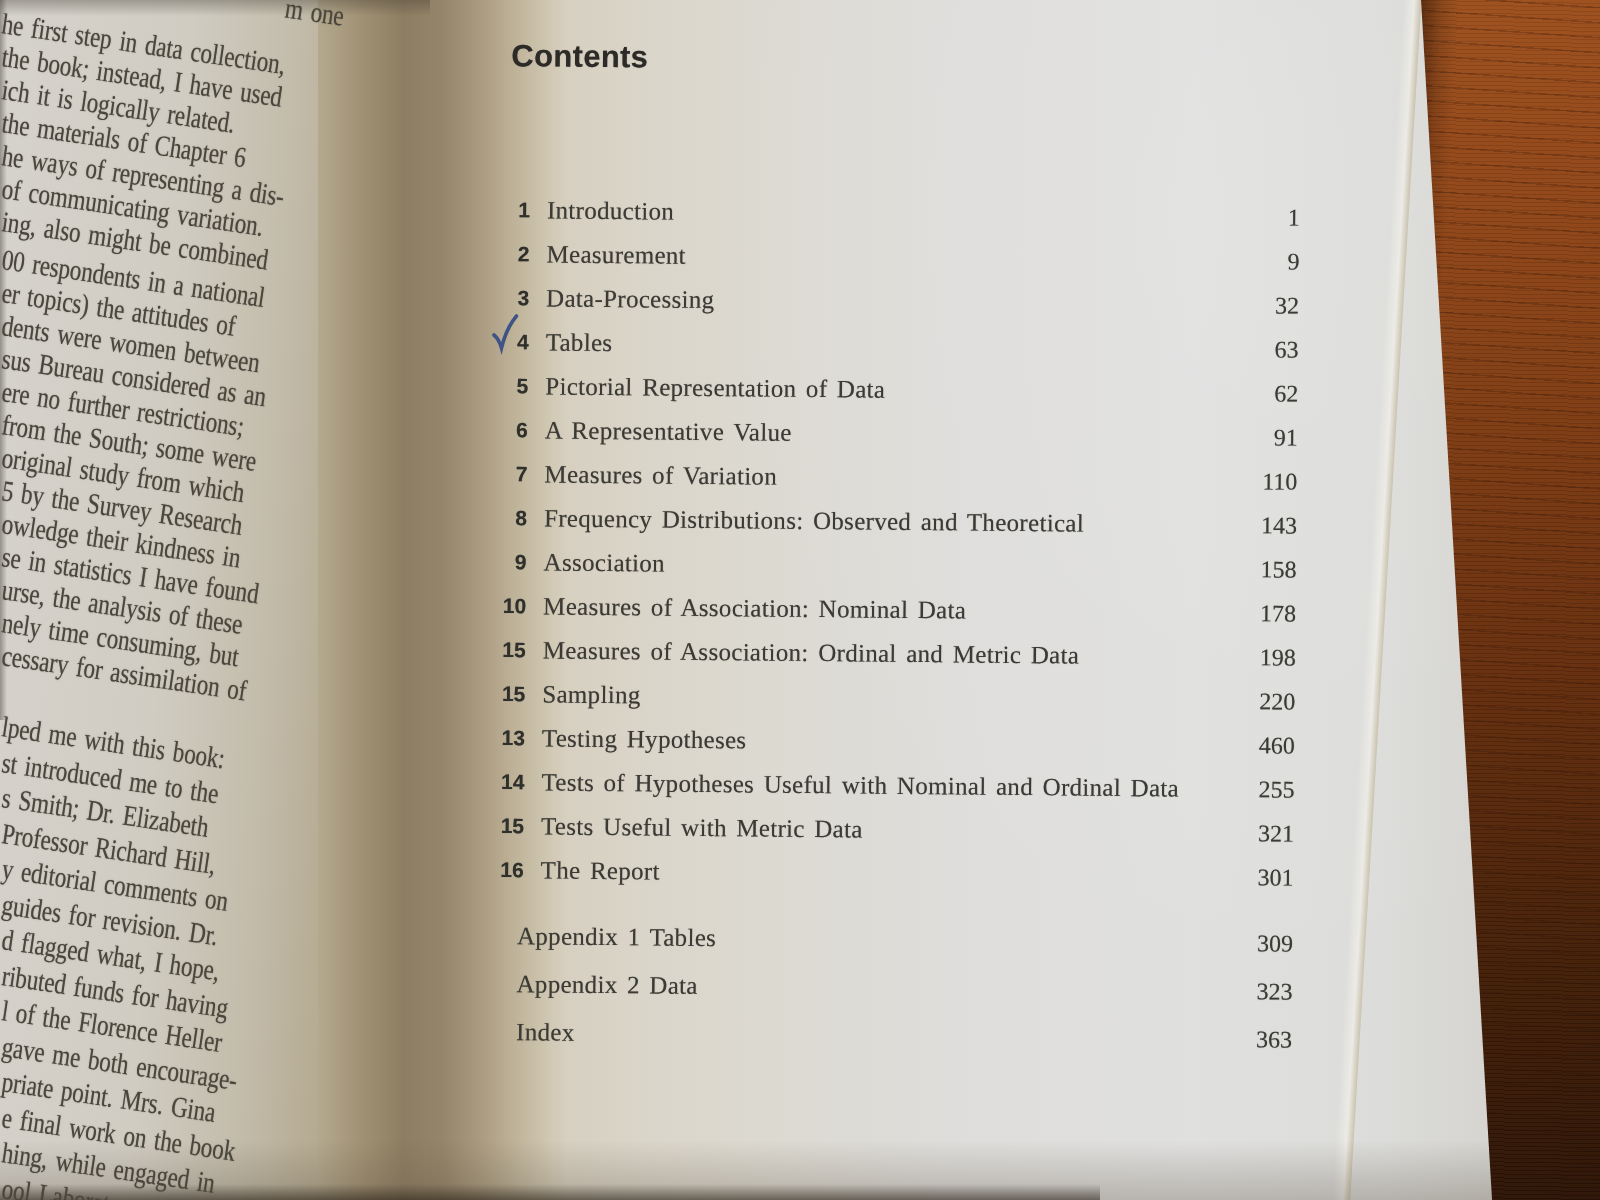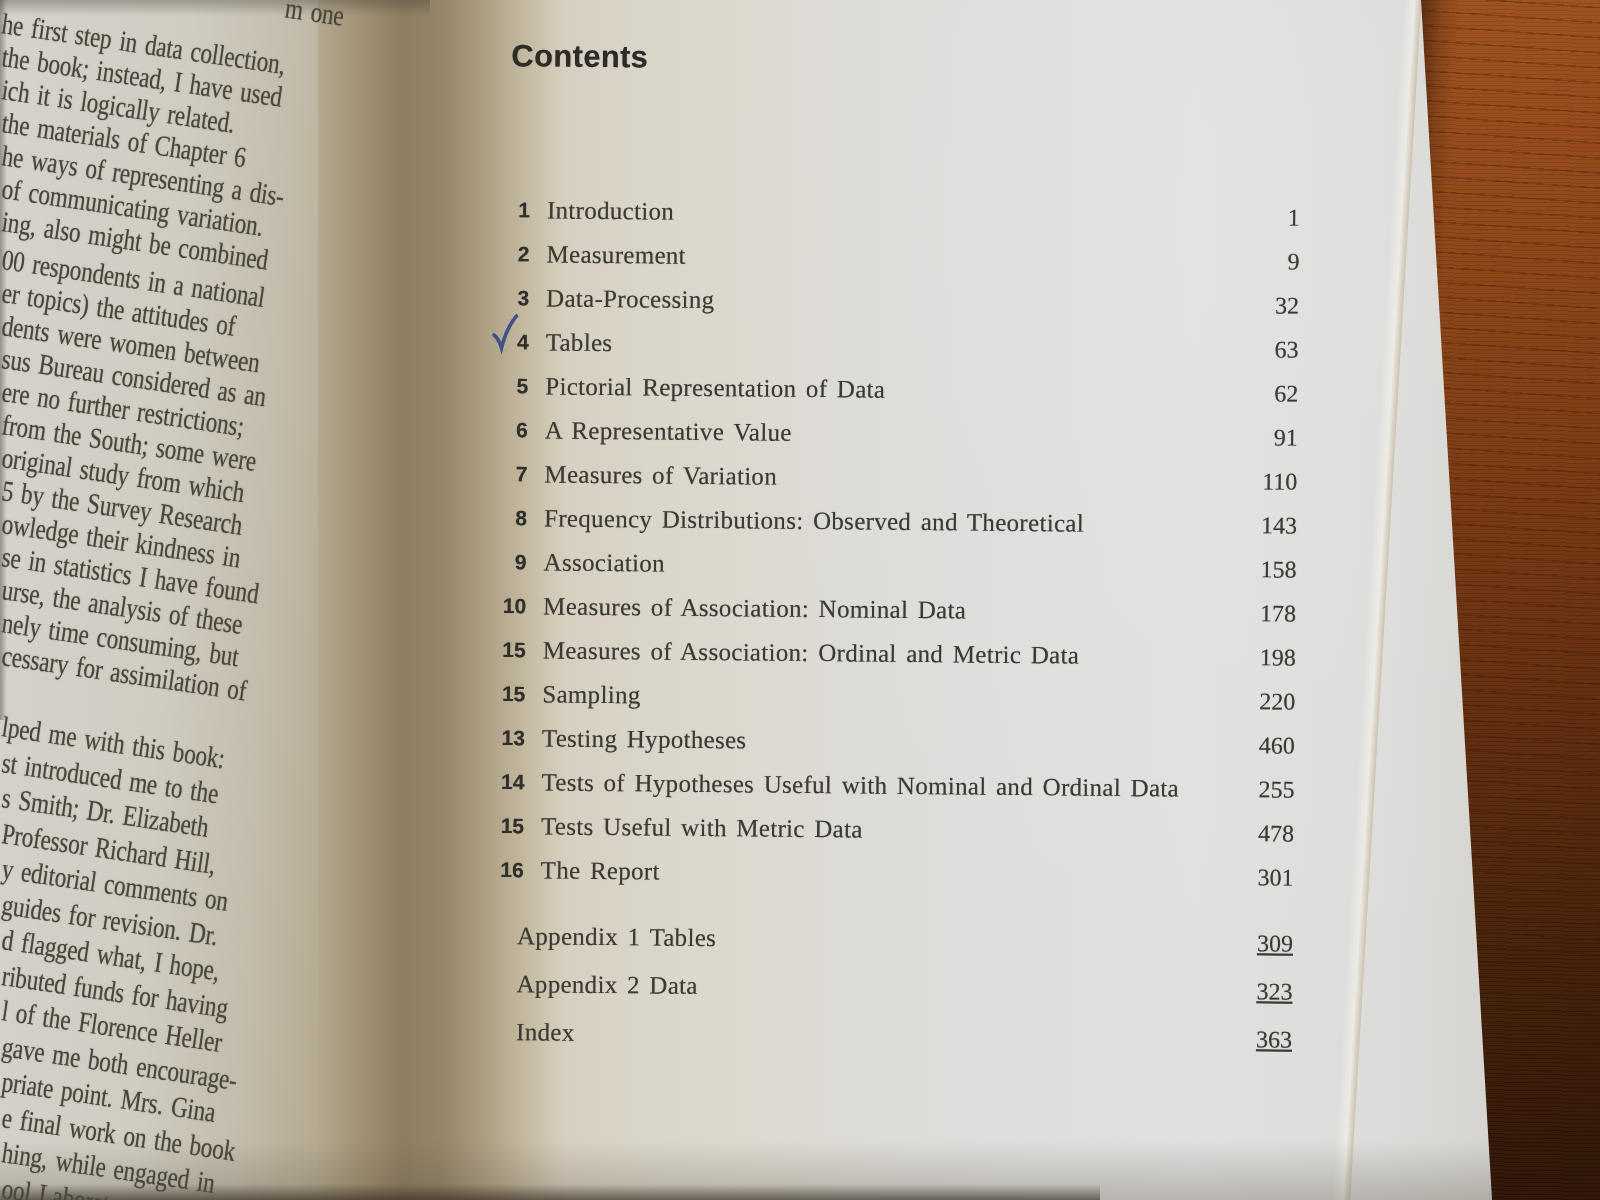--- a/index.html
+++ b/index.html
@@ -91,21 +91,21 @@
     margin-left:auto;font-size:24px;
     text-shadow:0 0 0.9px rgba(59,58,52,0.55);
   }
   .back{position:absolute;left:0;top:912px;width:806px;}
   .back-row{display:flex;height:48px;line-height:48px;}
   .back-title{
     padding-left:30px;font-size:25px;white-space:nowrap;
     word-spacing:3px;letter-spacing:0.3px;
     text-shadow:0 0 0.9px rgba(59,58,52,0.55);
   }
-  .back-page{margin-left:auto;font-size:24px;text-shadow:0 0 0.9px rgba(59,58,52,0.55);text-decoration:underline;}
+  .back-page{margin-left:auto;font-size:24px;text-shadow:0 0 0.9px rgba(59,58,52,0.55);}
 
   
   .check{position:absolute;left:492px;top:314px;width:26px;height:40px;overflow:visible;}
 </style>
 </head>
 <body>
 
 <div id="scene">
   <div class="wood"></div>
   <div class="edge-shadow"></div>
@@ -234,21 +234,21 @@
     <span class="toc-page">460</span>
   </div>
           <div class="toc-row">
     <span class="toc-num">14</span>
     <span class="toc-title">Tests of Hypotheses Useful with Nominal and Ordinal Data</span>
     <span class="toc-page">255</span>
   </div>
           <div class="toc-row">
     <span class="toc-num">15</span>
     <span class="toc-title">Tests Useful with Metric Data</span>
-    <span class="toc-page">478</span>
+    <span class="toc-page">321</span>
   </div>
           <div class="toc-row">
     <span class="toc-num">16</span>
     <span class="toc-title">The Report</span>
     <span class="toc-page">301</span>
   </div>
         </div>
       <div class="back">
           <div class="back-row">
     <span class="back-title">Appendix 1 Tables</span>

